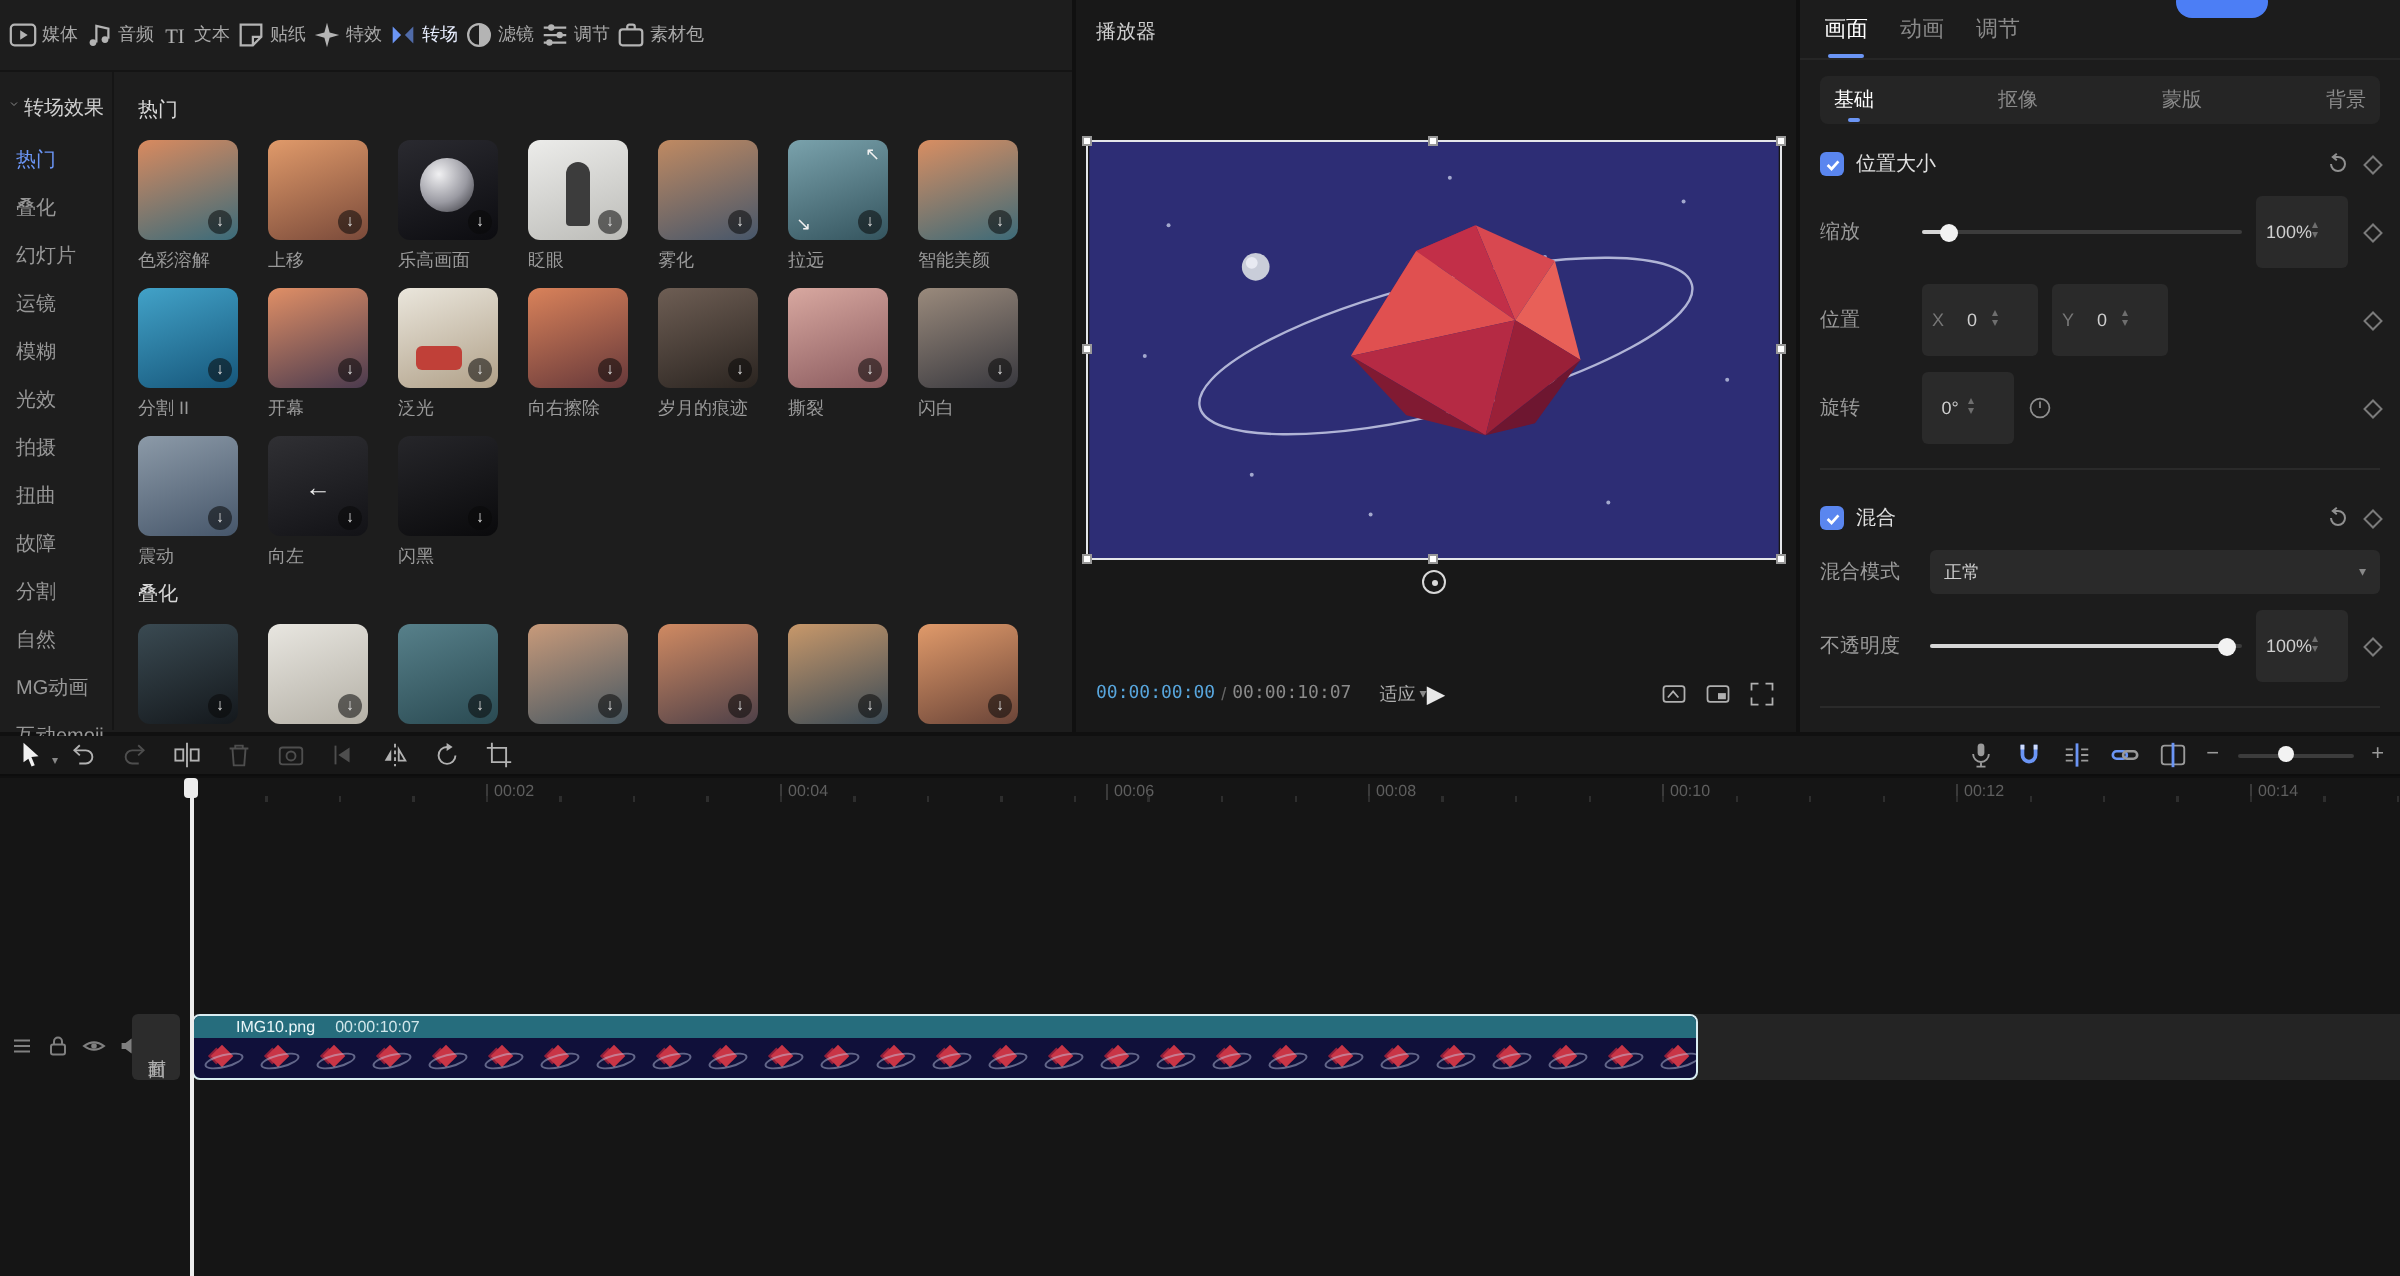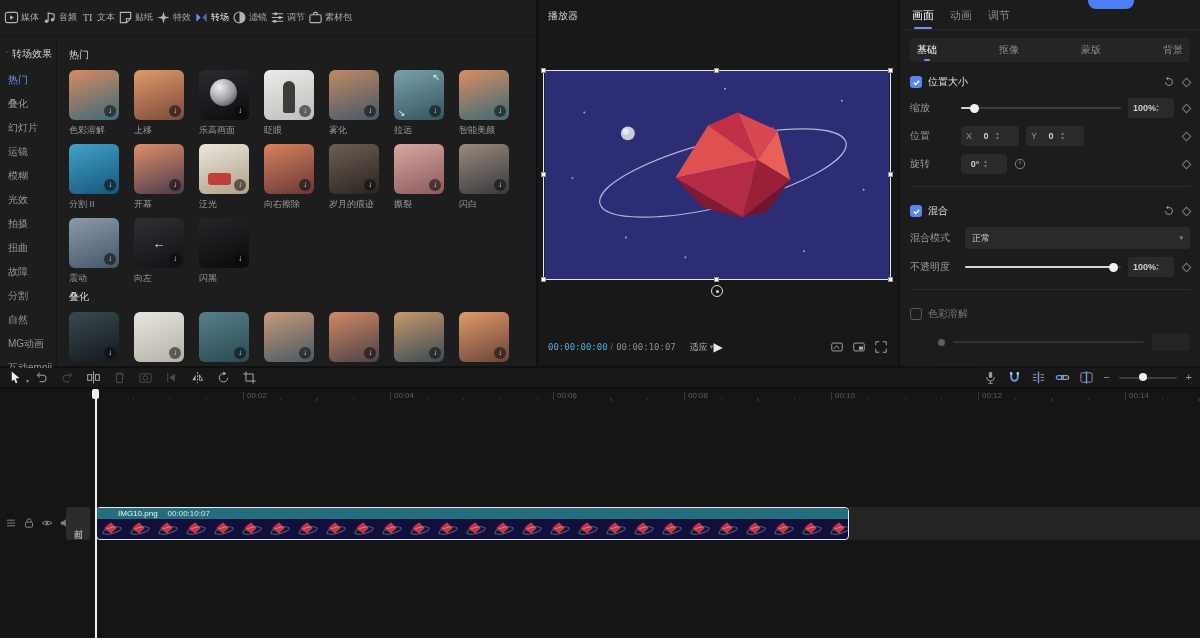--- a/index.html
+++ b/index.html
@@ -89,22 +89,22 @@
   .ric { width:12px; height:12px; color:#909090; }
   .ric svg { width:12px; height:12px; }
   .kf { width:7px; height:7px; border:1px solid #7a7a7a; transform:rotate(45deg); flex:none; margin-left:2px; }
   .row { display:flex; align-items:center; gap:7px; padding:4px 10px; }
   .rlab { width:44px; font-size:10px; color:#9a9a9a; flex:none; }
   .rlab.w2 { width:48px; }
   .slider { position:relative; flex:1; height:14px; }
   .sl-track { position:absolute; left:0; right:0; top:6px; height:2px; background:#3c3c3c; border-radius:1px; }
   .sl-fill  { position:absolute; left:0; top:6px; height:2px; background:#d6d6d6; border-radius:1px; }
   .sl-knob  { position:absolute; top:2.5px; width:9px; height:9px; margin-left:-4px; background:#f2f2f2; border-radius:50%; }
-  .stepper { width:46px; height:20px; background:#2a2a2a; border-radius:3px; display:flex; align-items:center;
-             padding:0 20px 0 5px; flex:none;font-weight:bold; }
+  .stepper { width:46px; height:36px; background:#2a2a2a; border-radius:3px; display:flex; align-items:center;
+             padding:0 20px 0 5px; flex:none; }
   .stepper.wide { width:58px; }
   .st-pre { font-size:9px; color:#777; margin-right:4px; }
   .st-val { font-size:9px; color:#cfcfcf; flex:1; text-align:center; }
   .st-ar { display:flex; flex-direction:column; color:#6e6e6e; font-size:6px; line-height:5px; }
   .dropdown { flex:1; height:22px; background:#2a2a2a; border-radius:3px; display:flex; align-items:center;
               padding:0 7px; font-size:9px; color:#cfcfcf; }
   .dd-caret { margin-left:auto; font-size:7px; color:#888; }
   .hr { height:1px; background:#2a2a2a; margin:6px 10px; }
   .dimtext { color:#787878; }
   .b-row { display:flex; align-items:center; gap:8px; padding:7px 10px 7px 38px; }

